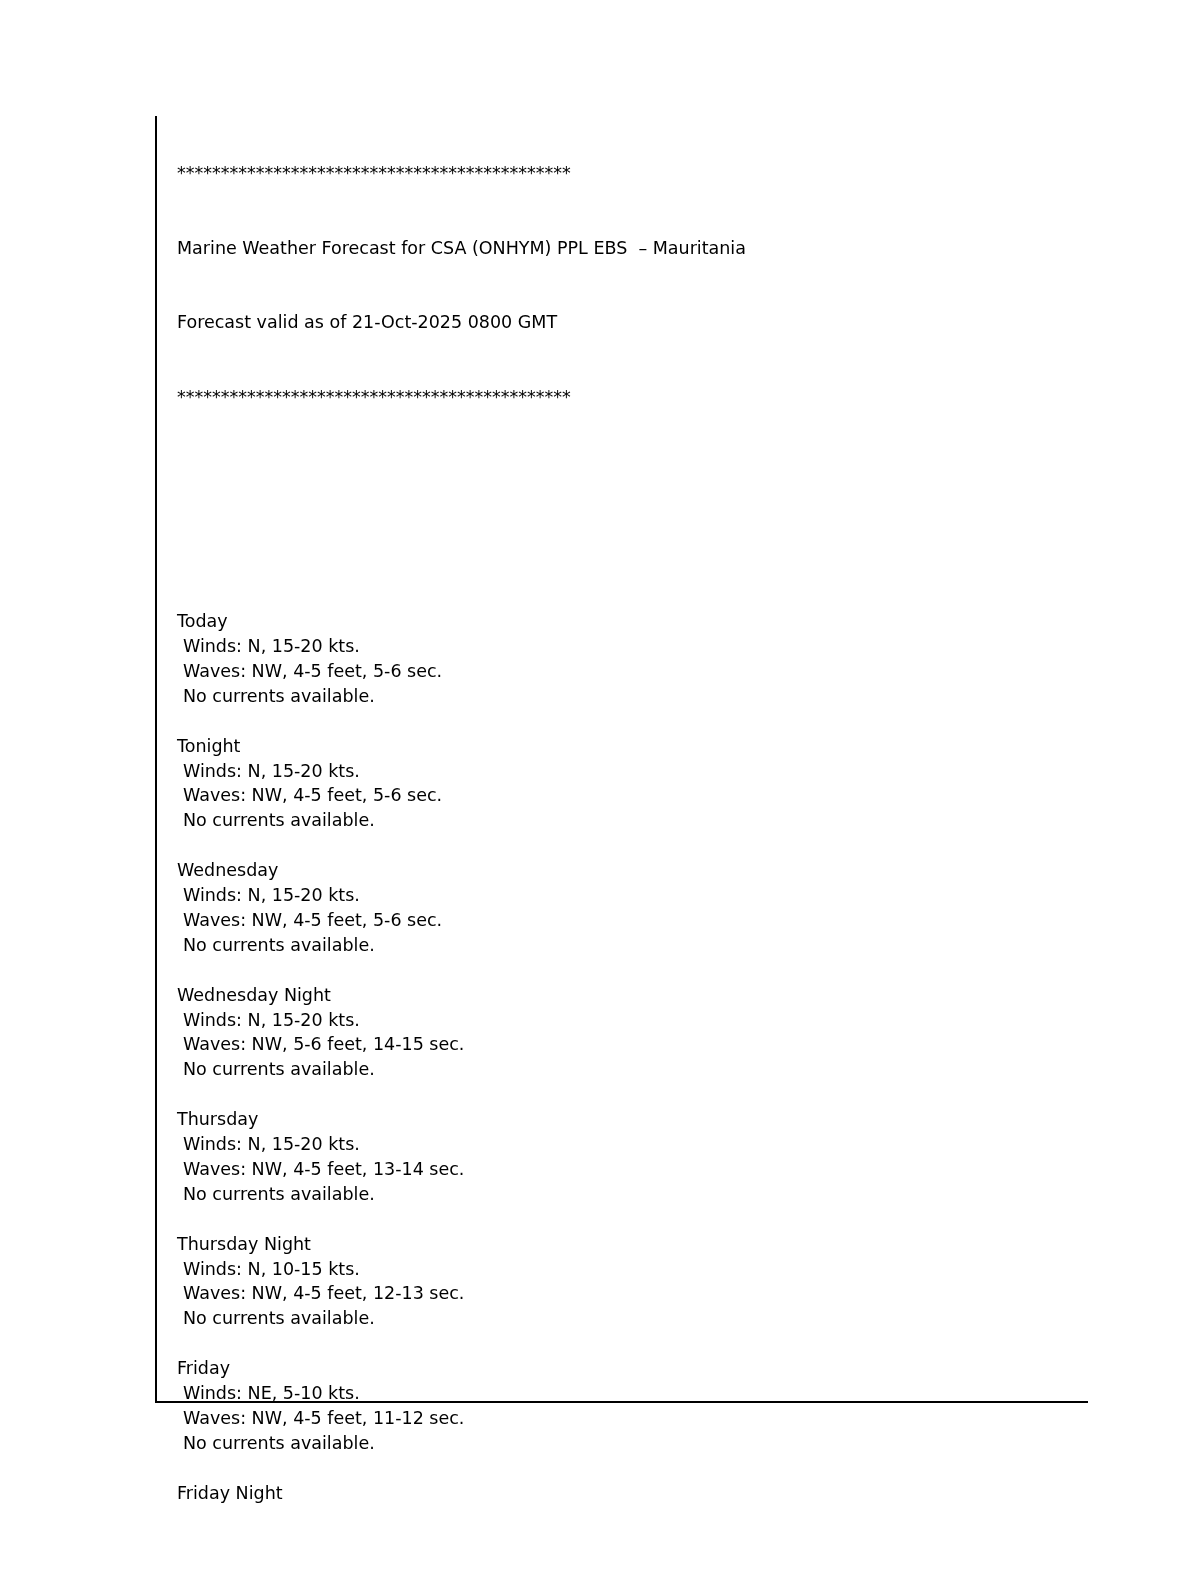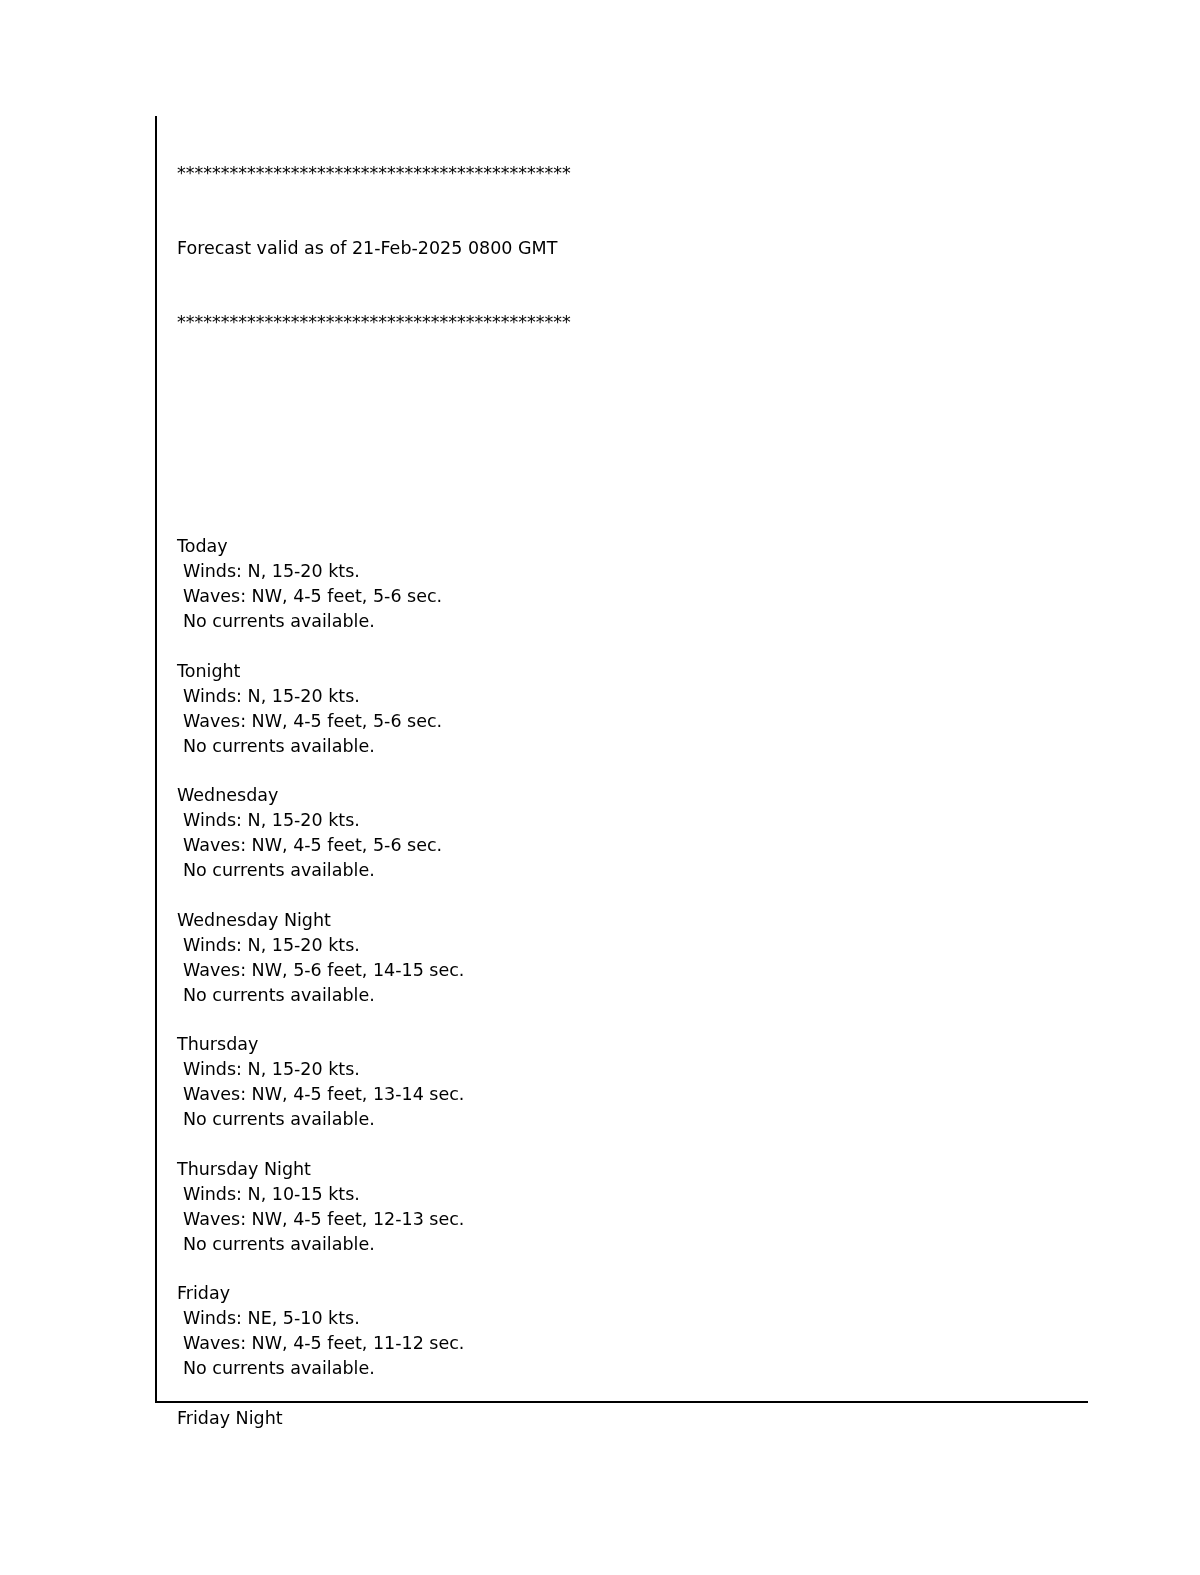--- a/index.html
+++ b/index.html
@@ -34,19 +34,20 @@
   .line { min-height: 24.9px; }
   .indent { padding-left: 6px; }
 </style>
 </head>
 <body>
 
 <div class="page">
   <div class="border-box"></div>
   <div class="content">
     <div class="line">*********************************************</div>
-    <div class="line">Forecast valid as of 21-Feb-2025 0800 GMT</div>
+    <div class="line">Marine Weather Forecast for CSA (ONHYM) PPL EBS  – Mauritania</div>
+    <div class="line">Forecast valid as of 21-Oct-2025 0800 GMT</div>
     <div class="line">*********************************************</div>
     <div class="line blank"></div>
     <div class="line blank"></div>
     <div id="sections"><div class="line">Today</div><div class="line indent">Winds: N, 15-20 kts.</div><div class="line indent">Waves: NW, 4-5 feet, 5-6 sec.</div><div class="line indent">No currents available.</div><div class="line blank"></div><div class="line">Tonight</div><div class="line indent">Winds: N, 15-20 kts.</div><div class="line indent">Waves: NW, 4-5 feet, 5-6 sec.</div><div class="line indent">No currents available.</div><div class="line blank"></div><div class="line">Wednesday</div><div class="line indent">Winds: N, 15-20 kts.</div><div class="line indent">Waves: NW, 4-5 feet, 5-6 sec.</div><div class="line indent">No currents available.</div><div class="line blank"></div><div class="line">Wednesday Night</div><div class="line indent">Winds: N, 15-20 kts.</div><div class="line indent">Waves: NW, 5-6 feet, 14-15 sec.</div><div class="line indent">No currents available.</div><div class="line blank"></div><div class="line">Thursday</div><div class="line indent">Winds: N, 15-20 kts.</div><div class="line indent">Waves: NW, 4-5 feet, 13-14 sec.</div><div class="line indent">No currents available.</div><div class="line blank"></div><div class="line">Thursday Night</div><div class="line indent">Winds: N, 10-15 kts.</div><div class="line indent">Waves: NW, 4-5 feet, 12-13 sec.</div><div class="line indent">No currents available.</div><div class="line blank"></div><div class="line">Friday</div><div class="line indent">Winds: NE, 5-10 kts.</div><div class="line indent">Waves: NW, 4-5 feet, 11-12 sec.</div><div class="line indent">No currents available.</div><div class="line blank"></div><div class="line">Friday Night</div></div>
   </div>
 </div>
 
 </body></html>

